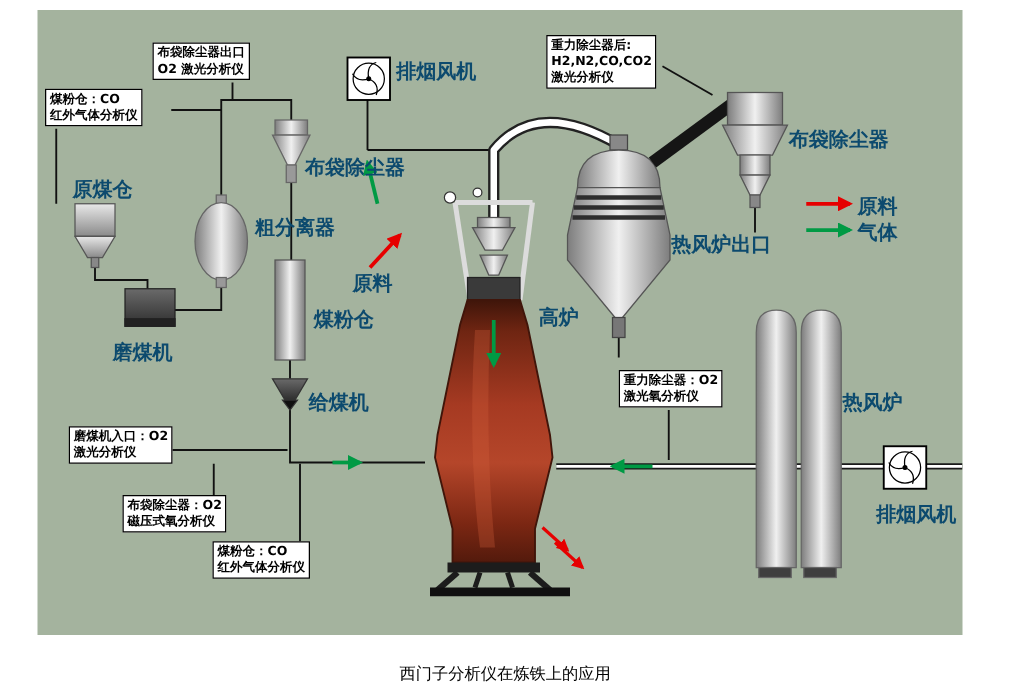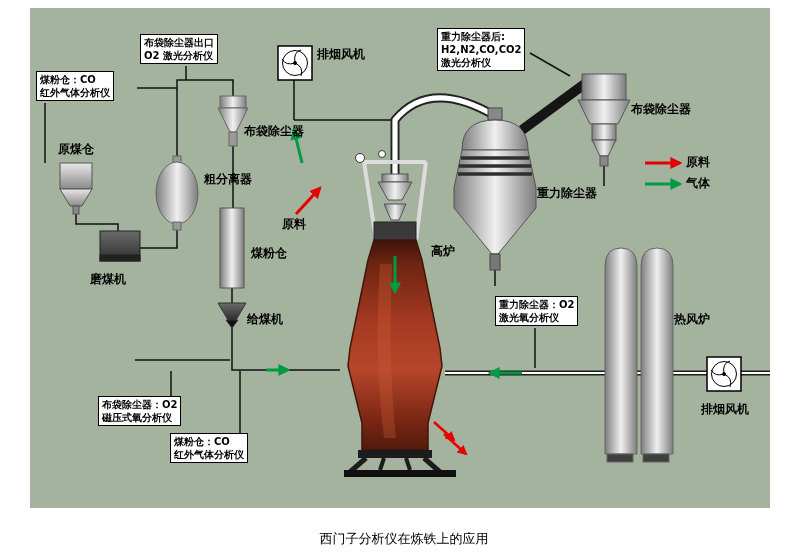--- a/index.html
+++ b/index.html
@@ -6,21 +6,21 @@
   .page{
     position:relative;width:808px;height:556px;background:#ffffff;
     font-family:"DejaVu Sans",sans-serif;overflow:hidden;
   }
   .diagram{
     position:absolute;left:30px;top:8px;width:740px;height:500px;
     background:#a4b39e;
   }
   .diagram svg{position:absolute;left:0;top:0;}
   .eq-label{
-    position:absolute;font-size:12px;font-weight:bold;color:#000000;
+    position:absolute;font-size:16px;font-weight:bold;color:#0c4a6e;
     white-space:nowrap;line-height:1.1;
   }
   .an-box{
     position:absolute;background:#ffffff;border:1px solid #000;
     font-size:10px;font-weight:bold;color:#000;line-height:1.3;
     padding:1px 3px;white-space:nowrap;
   }
   .caption{
     position:absolute;left:0;right:0;top:530px;text-align:center;
     font-size:13px;color:#000;
@@ -197,27 +197,31 @@
       <g fill="none">
         <path d="M615,155 H650" stroke="#e60000" stroke-width="3" marker-end="url(#arrow-red)"></path>
         <path d="M615,176 H650" stroke="#009a44" stroke-width="3" marker-end="url(#arrow-green)"></path>
       </g>
     </svg>
 
     <div class="an-box" style="left:6px;top:63px">
       <div>煤粉仓：CO</div>
       <div>红外气体分析仪</div>
     </div>
-    <div class="an-box" style="left:110px;top:26px">
+    <div class="an-box" style="left:92px;top:26px">
       <div>布袋除尘器出口</div>
       <div>O2 激光分析仪</div>
     </div>
     <div class="an-box" style="left:407px;top:20px">
       <div>重力除尘器后:</div>
       <div>H2,N2,CO,CO2</div>
+      <div>激光分析仪</div>
+    </div>
+    <div class="an-box" style="left:25px;top:333px">
+      <div>磨煤机入口：O2</div>
       <div>激光分析仪</div>
     </div>
     <div class="an-box" style="left:68px;top:388px">
       <div>布袋除尘器：O2</div>
       <div>磁压式氧分析仪</div>
     </div>
     <div class="an-box" style="left:140px;top:425px">
       <div>煤粉仓：CO</div>
       <div>红外气体分析仪</div>
     </div>
@@ -228,21 +232,21 @@
 
     <div class="eq-label" style="left:28px;top:135px">原煤仓</div>
     <div class="eq-label" style="left:60px;top:265px">磨煤机</div>
     <div class="eq-label" style="left:174px;top:165px">粗分离器</div>
     <div class="eq-label" style="left:214px;top:117px">布袋除尘器</div>
     <div class="eq-label" style="left:221px;top:239px">煤粉仓</div>
     <div class="eq-label" style="left:217px;top:305px">给煤机</div>
     <div class="eq-label" style="left:287px;top:40px">排烟风机</div>
     <div class="eq-label" style="left:252px;top:210px">原料</div>
     <div class="eq-label" style="left:401px;top:237px">高炉</div>
-    <div class="eq-label" style="left:507px;top:179px">重力除尘器</div>
+    <div class="eq-label" style="left:507px;top:179px">热风炉出口</div>
     <div class="eq-label" style="left:601px;top:95px">布袋除尘器</div>
     <div class="eq-label" style="left:644px;top:305px">热风炉</div>
     <div class="eq-label" style="left:671px;top:395px">排烟风机</div>
 
     <div class="eq-label" style="left:656px;top:148px">原料</div>
     <div class="eq-label" style="left:656px;top:169px">气体</div>
   </div>
 
   <div class="caption">西门子分析仪在炼铁上的应用</div>
 </div>

